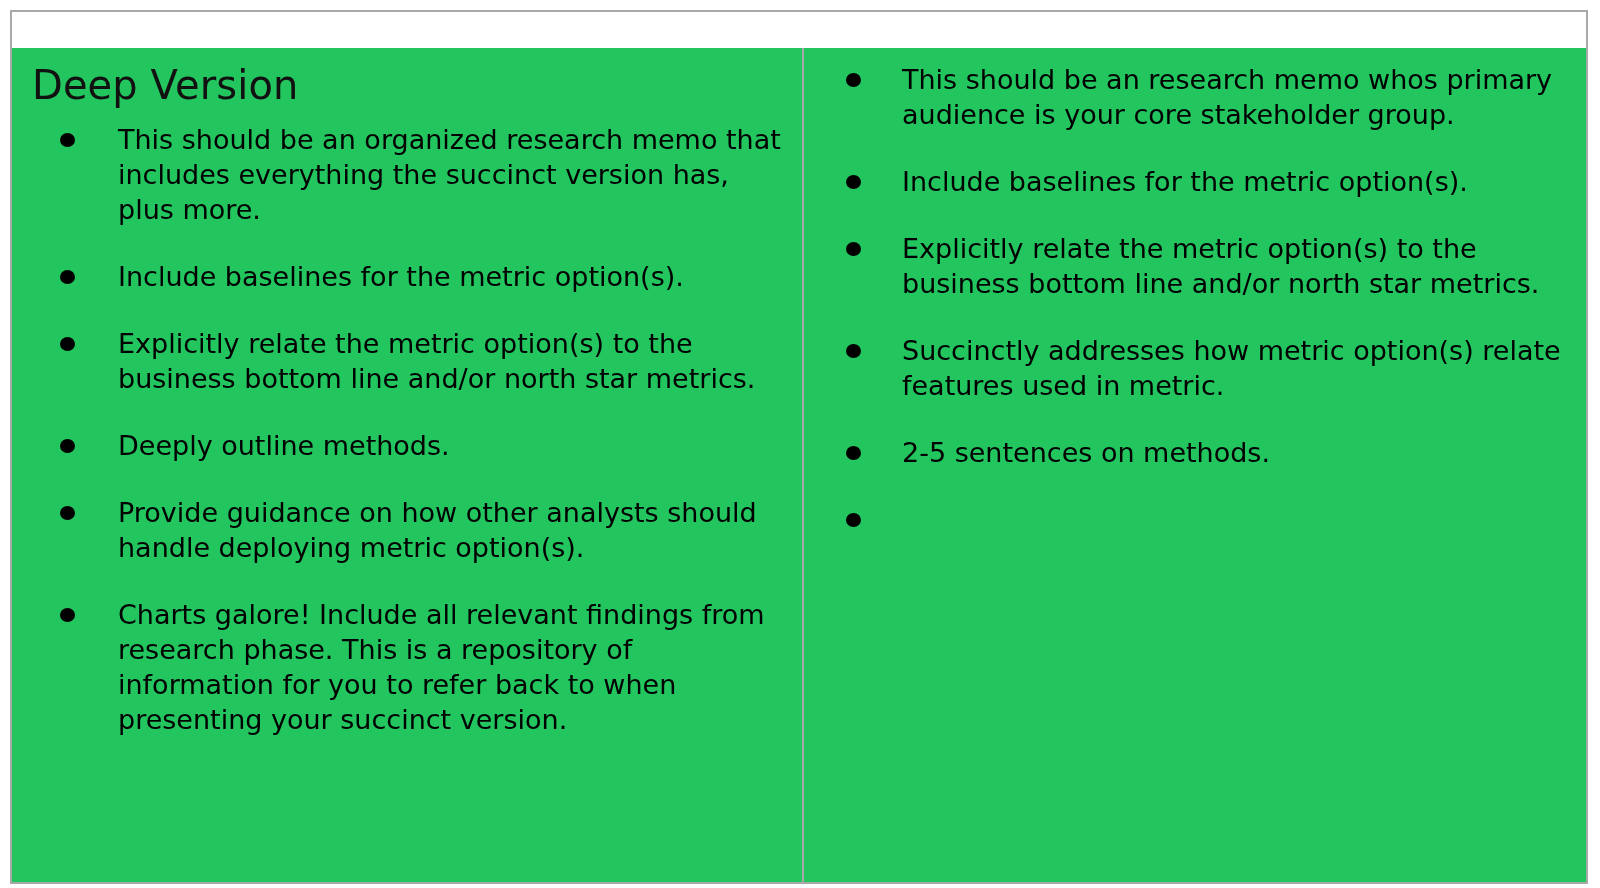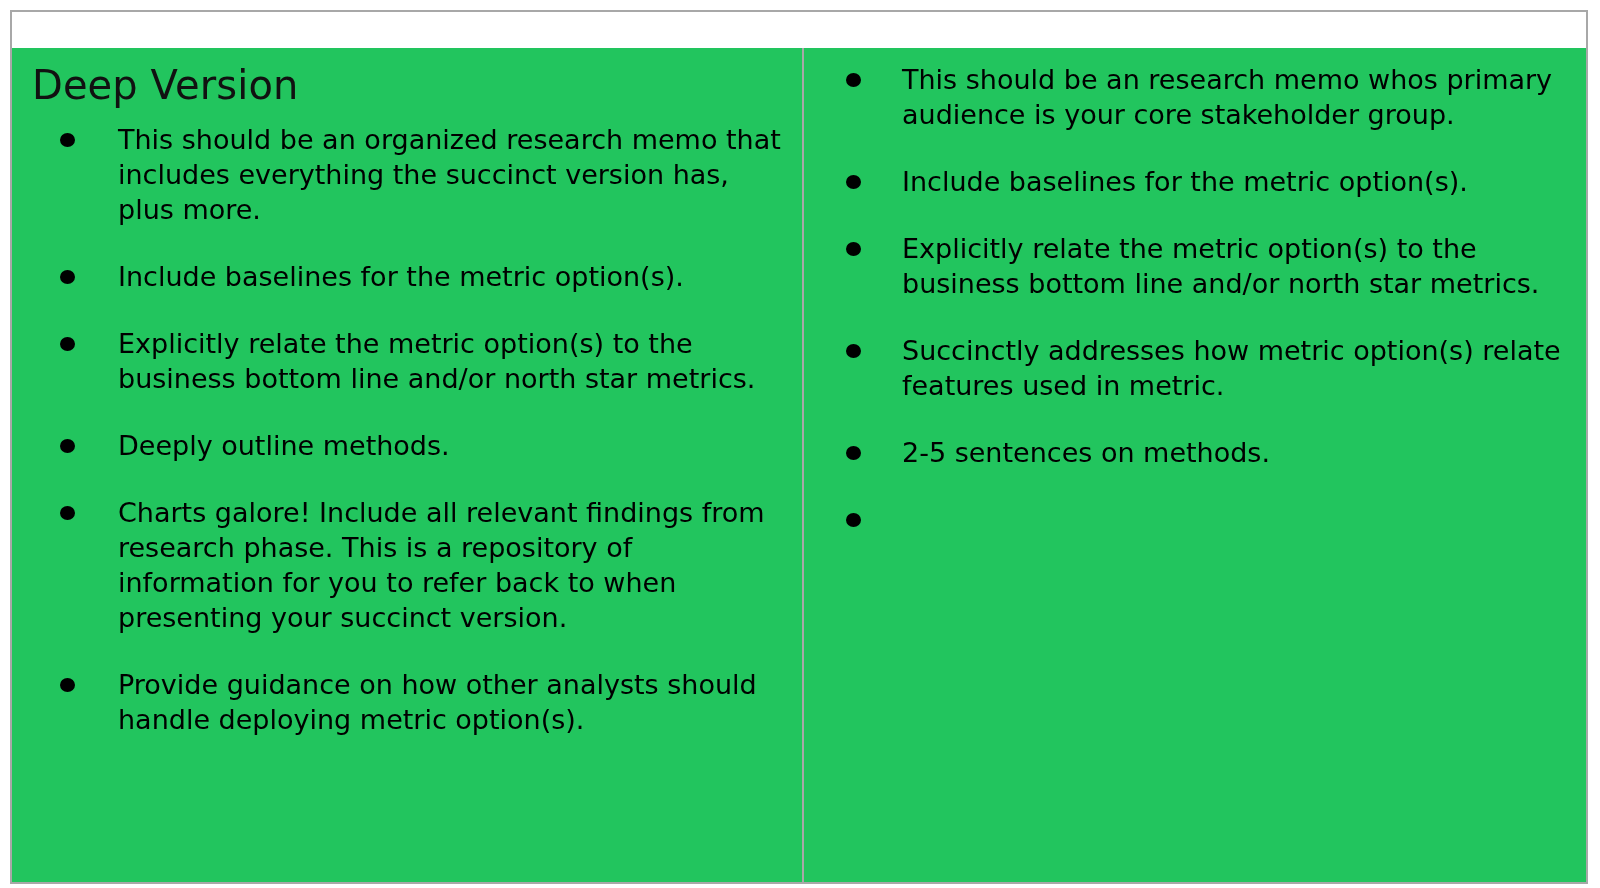--- a/index.html
+++ b/index.html
@@ -134,25 +134,25 @@
         <li class="bullet-item">
           <span class="bullet-dot"></span>
           <span class="bullet-text">Explicitly relate the metric option(s) to the business bottom line and/or north star metrics.</span>
         </li>
         <li class="bullet-item">
           <span class="bullet-dot"></span>
           <span class="bullet-text">Deeply outline methods.</span>
         </li>
         <li class="bullet-item">
           <span class="bullet-dot"></span>
-          <span class="bullet-text">Charts galore! Include all relevant findings from research phase. This is a repository of information for you to refer back to when presenting your succinct version.</span>
+          <span class="bullet-text">Provide guidance on how other analysts should handle deploying metric option(s).</span>
         </li>
         <li class="bullet-item">
           <span class="bullet-dot"></span>
-          <span class="bullet-text">Provide guidance on how other analysts should handle deploying metric option(s).</span>
+          <span class="bullet-text">Charts galore! Include all relevant findings from research phase. This is a repository of information for you to refer back to when presenting your succinct version.</span>
         </li>
       </ul>
     </div>
 
     <div class="column right">
 
       <ul class="bullet-list">
         <li class="bullet-item">
           <span class="bullet-dot"></span>
           <span class="bullet-text">This should be an research memo whos primary audience is your core stakeholder group.</span>

